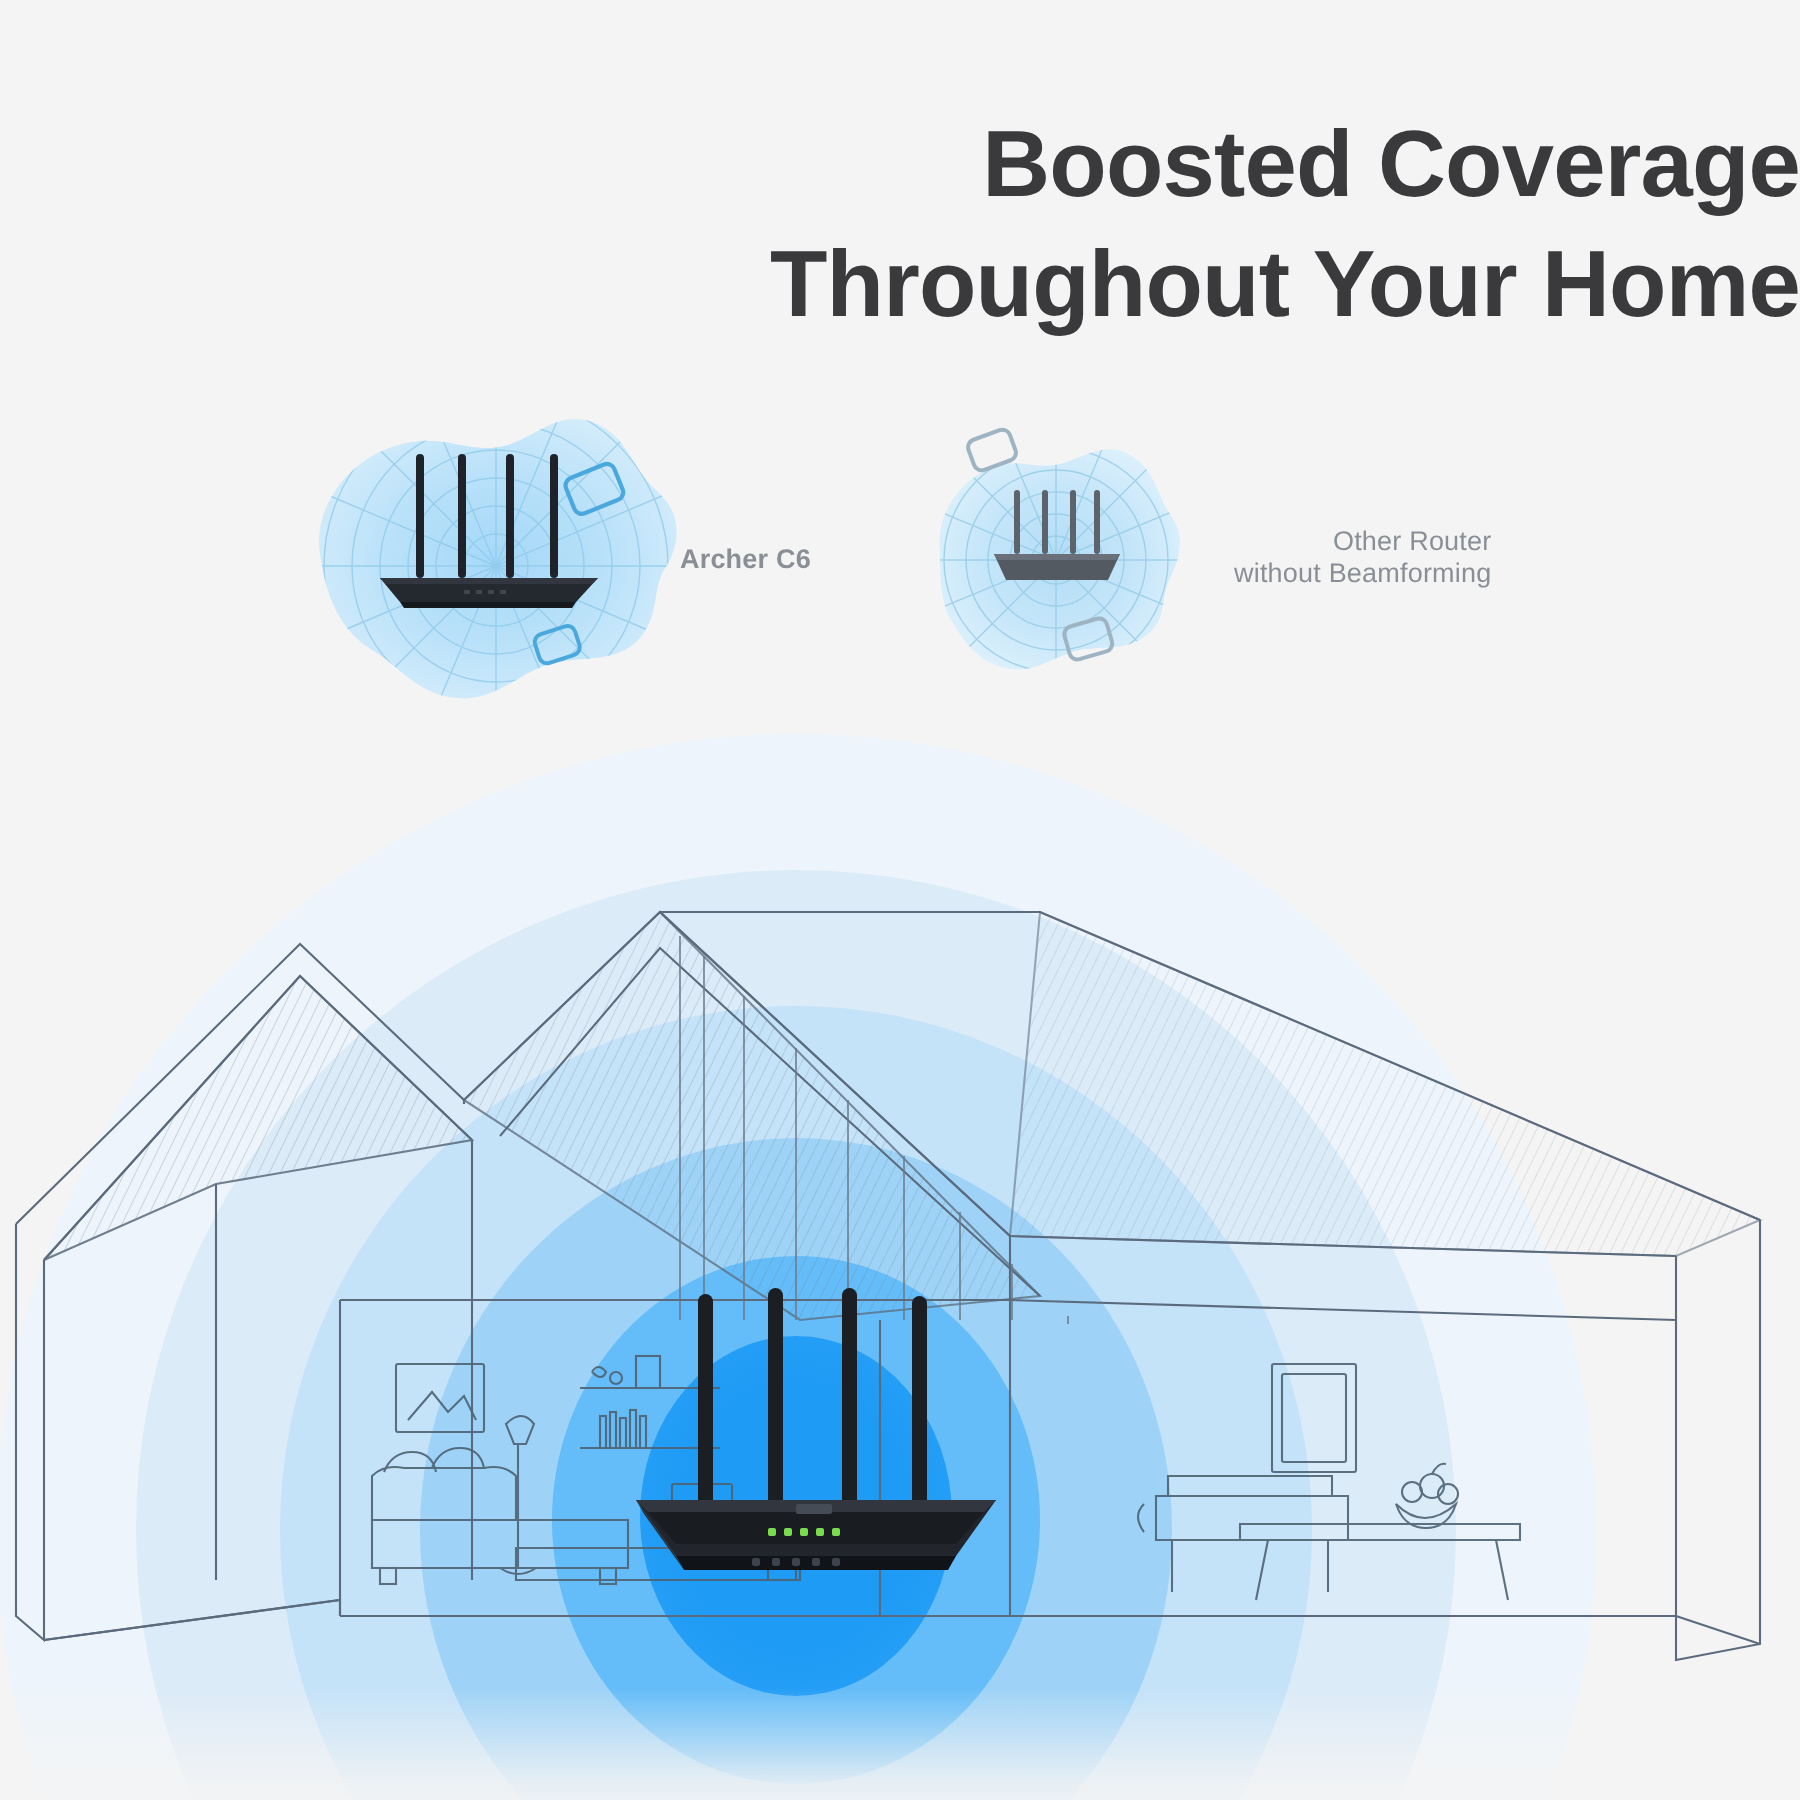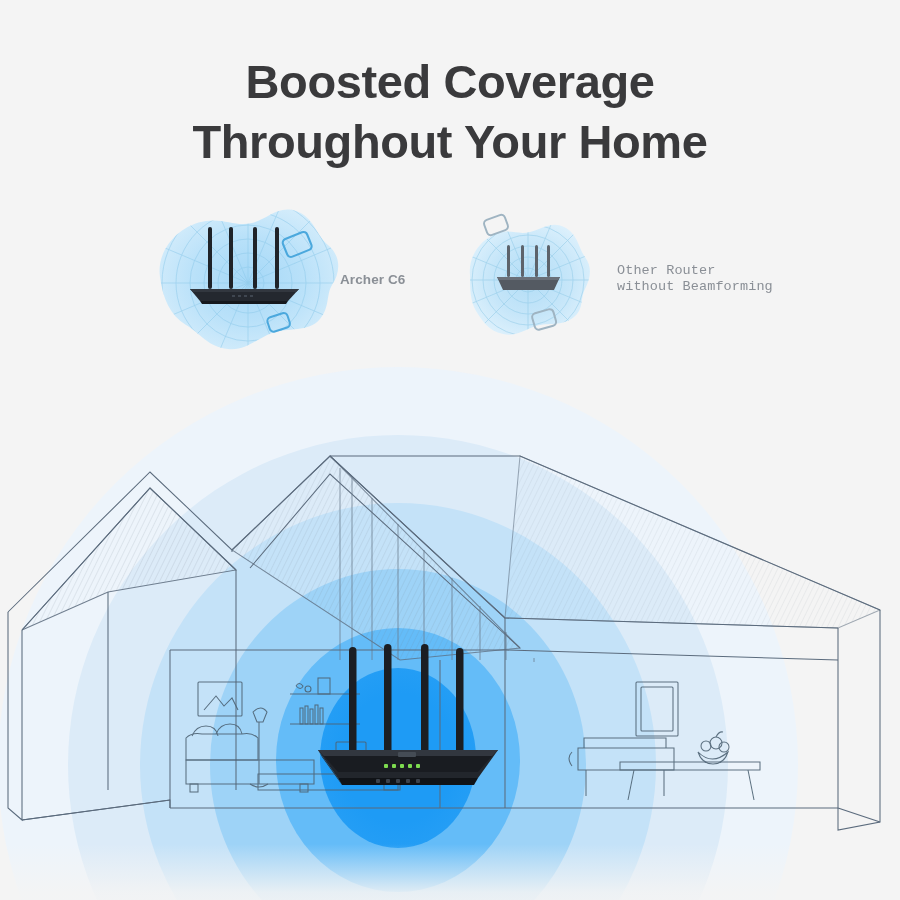--- a/index.html
+++ b/index.html
@@ -27,24 +27,24 @@
   
   .cmp-label{
     position:absolute;
     color:#8a8f96;
     font-size:13.5px;
     line-height:16px;
     white-space:pre-line;
     letter-spacing:0.1px;
   }
   #label-archer{left:340px;top:272px;font-weight:bold;}
-  #label-other{left:617px;top:263px;font-family:Liberation Mono, monospace;}
+  #label-other{left:617px;top:263px;}
 
   svg{display:block;}
-  .no-sel{user-select:none;}
+  .no-sel{user-select:none;text-align:right;}
 </style>
 </head>
 <body style="background: rgb(244, 244, 244);">
 
 <div id="stage">
 
   <div class="headline no-sel">Boosted Coverage
 Throughout Your Home</div>
 
   <svg width="900" height="170" viewBox="0 0 900 170" style="position:absolute;left:0;top:195px;">

